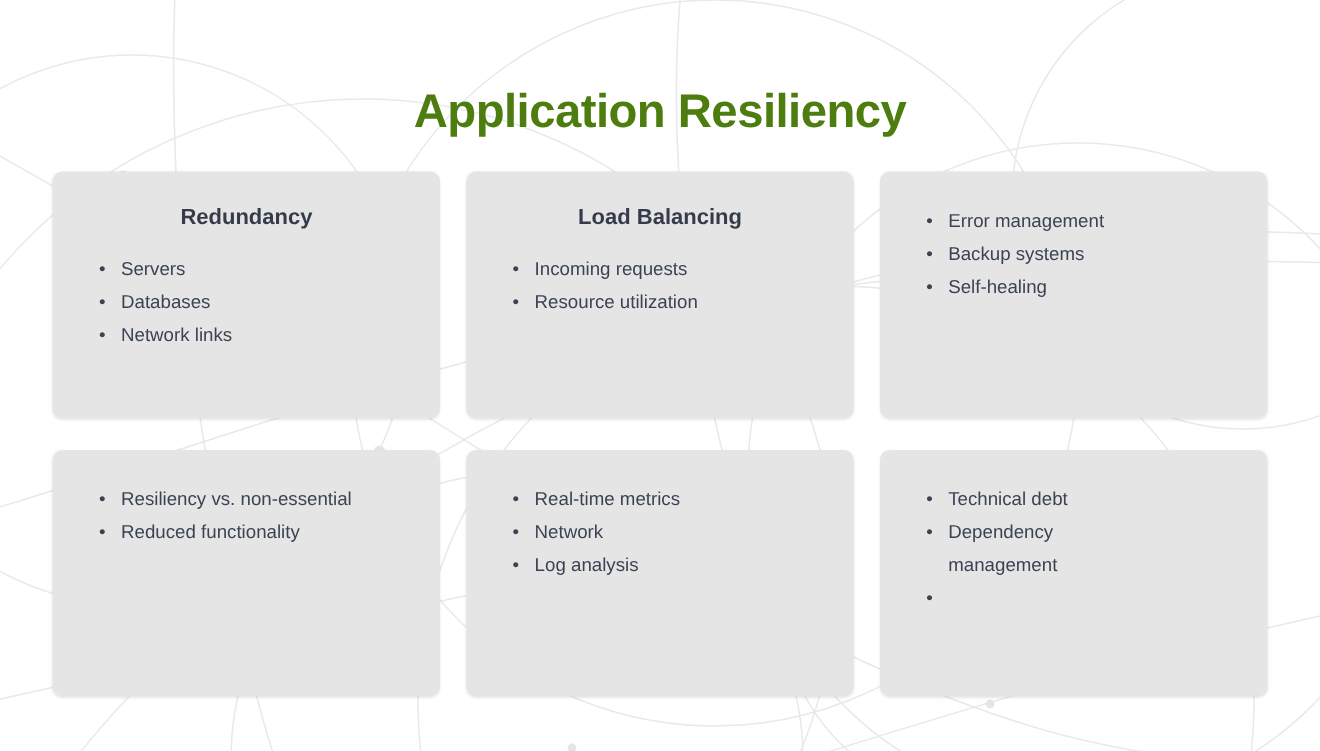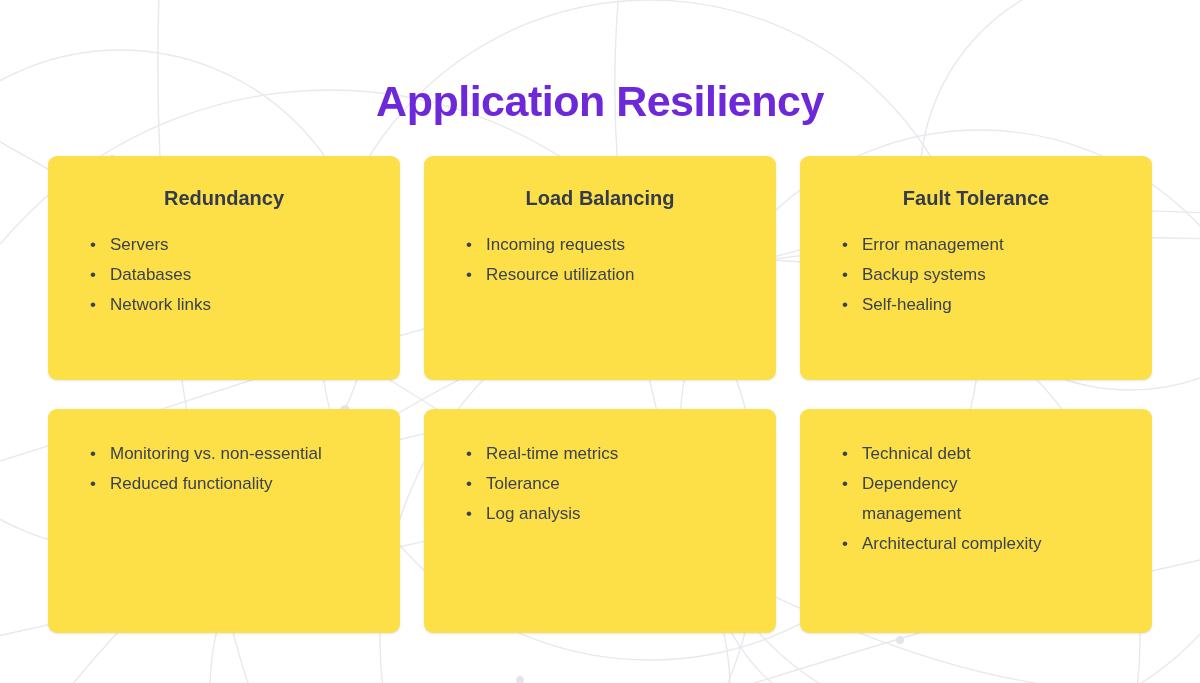--- a/index.html
+++ b/index.html
@@ -37,40 +37,40 @@
   
   .page-title {
     position: absolute;
     top: 48px;
     left: 0;
     width: 1200px;
     text-align: center;
     font-size: 43px;
     font-weight: bold;
     letter-spacing: -0.5px;
-    color: #6d28d9;
+    color: #4d7c0f;
     line-height: 1.15;
   }
 
   
   .card-grid {
     position: absolute;
     top: 156px;
     left: 48px;
     width: 1104px;
     display: grid;
     grid-template-columns: repeat(3, 352px);
     grid-template-rows: 224px 224px;
     column-gap: 24px;
     row-gap: 29px;
   }
 
   .card {
     position: relative;
-    background: #fde047;
+    background: #e5e5e5;
     border-radius: 9px;
     box-shadow: 0 1px 3px rgba(120, 125, 140, 0.13),
                 0 1px 1px rgba(120, 125, 140, 0.06);
     box-sizing: border-box;
     padding: 30px 24px 20px 24px;
     overflow: hidden;
   }
 
   .card-title {
     text-align: center;
@@ -155,45 +155,44 @@
 
     <div class="card">
       <div class="card-title">Load Balancing</div>
       <ul class="card-list">
         <li class="card-list-item"><span class="bullet">•</span><span>Incoming requests</span></li>
         <li class="card-list-item"><span class="bullet">•</span><span>Resource utilization</span></li>
       </ul>
     </div>
 
     <div class="card">
-      <div class="card-title">Fault Tolerance</div>
       <ul class="card-list">
         <li class="card-list-item"><span class="bullet">•</span><span>Error management</span></li>
         <li class="card-list-item"><span class="bullet">•</span><span>Backup systems</span></li>
         <li class="card-list-item"><span class="bullet">•</span><span>Self-healing</span></li>
       </ul>
     </div>
 
     <div class="card">
       <ul class="card-list">
-        <li class="card-list-item"><span class="bullet">•</span><span>Monitoring vs. non-essential</span></li>
+        <li class="card-list-item"><span class="bullet">•</span><span>Resiliency vs. non-essential</span></li>
         <li class="card-list-item"><span class="bullet">•</span><span>Reduced functionality</span></li>
       </ul>
     </div>
 
     <div class="card">
       <ul class="card-list">
         <li class="card-list-item"><span class="bullet">•</span><span>Real-time metrics</span></li>
-        <li class="card-list-item"><span class="bullet">•</span><span>Tolerance</span></li>
+        <li class="card-list-item"><span class="bullet">•</span><span>Network</span></li>
         <li class="card-list-item"><span class="bullet">•</span><span>Log analysis</span></li>
       </ul>
     </div>
 
     <div class="card">
       <ul class="card-list">
         <li class="card-list-item"><span class="bullet">•</span><span>Technical debt</span></li>
         <li class="card-list-item" style="max-width:140px"><span class="bullet">•</span><span>Dependency management</span></li>
-        <li class="card-list-item"><span class="bullet">•</span><span>Architectural complexity</span></li>
+        <li class="card-list-item"><span class="bullet">•</span></li>
       </ul>
     </div>
 
   </div>
 </div>
 
 </body></html>

